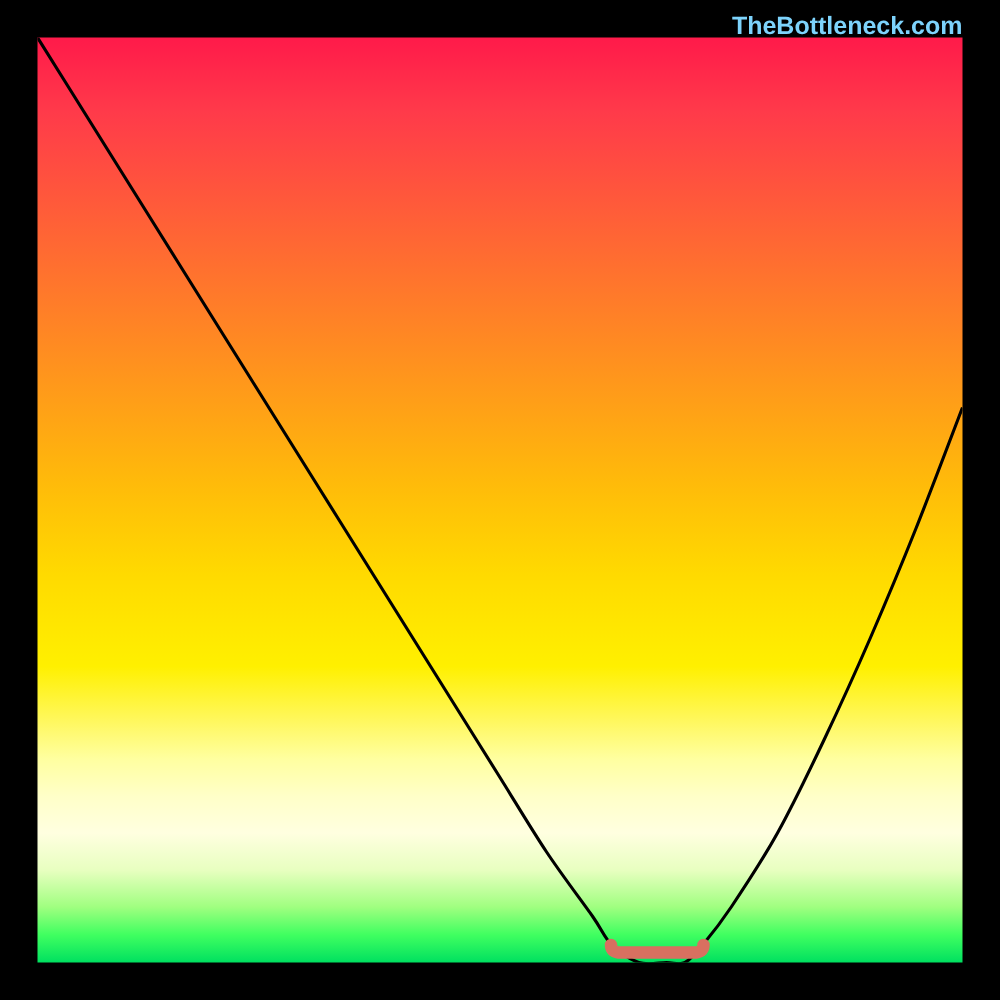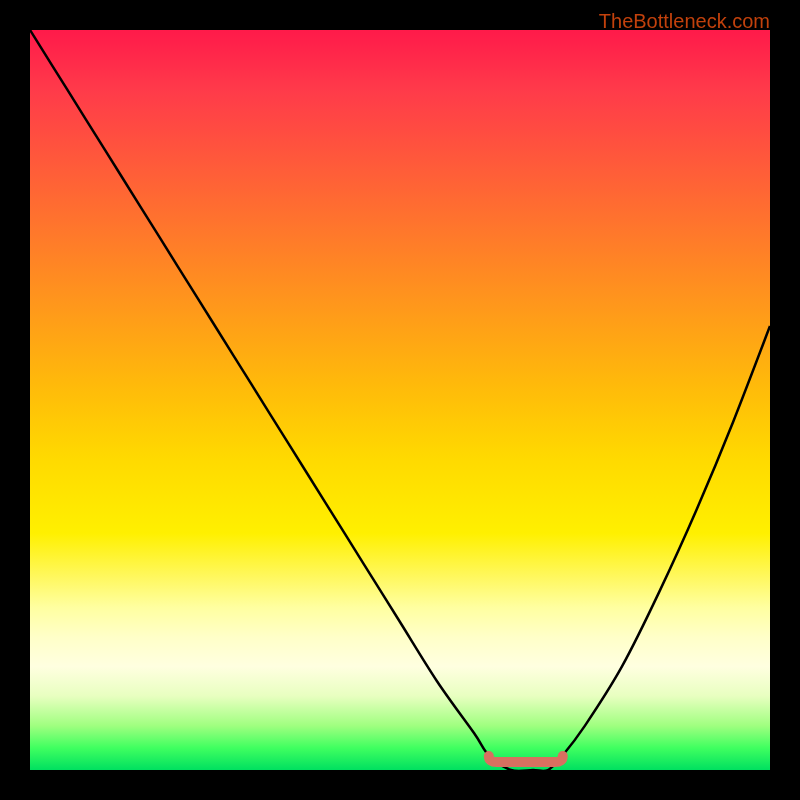--- a/index.html
+++ b/index.html
@@ -39,23 +39,23 @@
       #e8ffc0 90%,
       #a0ff80 94%,
       #40ff60 97%,
       #00e060 100%
     );
   }
   .watermark {
     position: absolute;
     top: 10px;
     right: 30px;
-    color: #c2410c;
+    color: #7dd3fc;
     font-size: 20px;
-    font-weight: normal;
+    font-weight: bold;
     z-index: 10;
   }
   svg.curve {
     position: absolute;
     left: 0;
     top: 0;
     width: 740px;
     height: 740px;
     z-index: 5;
   }

